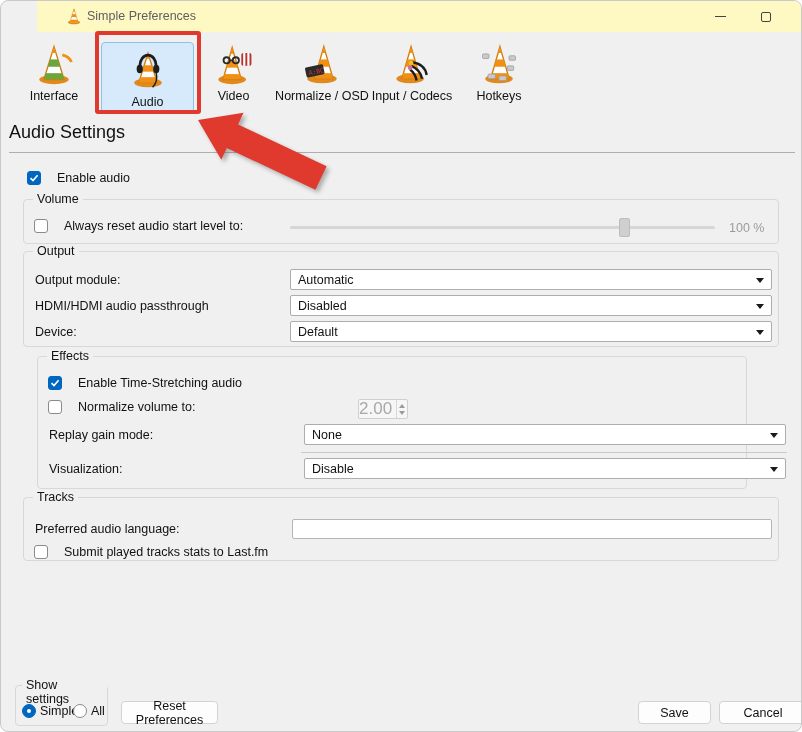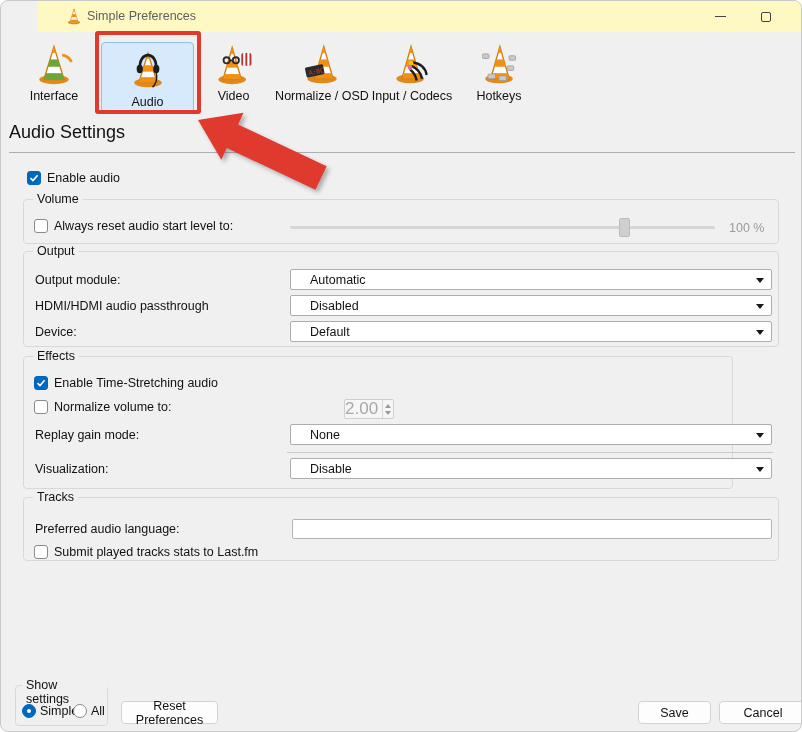--- a/index.html
+++ b/index.html
@@ -30,29 +30,29 @@
   .anno-arrow{position:absolute;left:0;top:0;z-index:41;pointer-events:none;
               filter:drop-shadow(3px 3px 2px rgba(90,90,90,.45));}
   
   .page-heading{position:absolute;left:8px;top:121px;font-size:18px;font-weight:500;color:#101010;}
   .heading-rule{position:absolute;left:8px;top:151px;width:786px;height:1px;background:#aeaeae;}
   
   .chk{width:14px;height:14px;border:1px solid #8a8a8a;border-radius:3px;background:#fff;flex:0 0 auto;
        display:inline-flex;align-items:center;justify-content:center;}
   .chk.checked{background:#0067c0;border-color:#0067c0;}
   .chk svg{display:block;}
-  .chk-row{position:absolute;display:flex;align-items:center;gap:6px;font-size:12.5px;color:#111;}
+  .chk-row{position:absolute;display:flex;align-items:center;gap:16px;font-size:12.5px;color:#111;}
   .radio{width:14px;height:14px;border-radius:50%;border:1px solid #8a8a8a;background:#fff;flex:0 0 auto;position:relative;}
   .radio.checked{background:#0067c0;border-color:#0067c0;}
   .radio.checked::after{content:"";position:absolute;left:4px;top:4px;width:4px;height:4px;border-radius:50%;background:#fff;}
   .groupbox{position:absolute;border:1px solid #d8d8d8;border-radius:4px;}
   .groupbox .gtitle{position:absolute;top:-8px;left:9px;background:#f0f0f0;padding:0 4px;font-size:12.5px;color:#111;}
   .glabel{position:absolute;font-size:12.5px;color:#111;white-space:nowrap;}
   .dropdown{position:absolute;height:21px;background:#fff;border:1px solid #adadad;border-radius:2px;
-            font-size:12.5px;color:#111;display:flex;align-items:center;padding:0 20px 0 19px;}
+            font-size:12.5px;color:#111;display:flex;align-items:center;padding:0 20px 0 7px;}
   .dropdown .dd-arrow{position:absolute;right:7px;top:8px;width:0;height:0;
             border-left:4px solid transparent;border-right:4px solid transparent;border-top:5px solid #1a1a1a;}
   .textinput{position:absolute;height:20px;background:#fff;border:1px solid #b5b5b5;border-radius:2px;
              font-size:12.5px;padding:0 6px;color:#111;font-family:"Liberation Sans",sans-serif;}
   
   .slider{position:absolute;}
   .slider .track{position:absolute;left:0;right:0;top:8px;height:3px;background:#d6d6d6;border-radius:2px;}
   .slider .handle{position:absolute;top:0;width:11px;height:19px;background:#cfcfcf;border:1px solid #bdbdbd;border-radius:2px;}
   .dim-text{color:#9b9b9b;}
   
@@ -280,21 +280,21 @@
       <span class="dd-arrow"></span>
     </div>
 
     <span class="glabel" style="left:11px;top:73px;">Device:</span>
     <div class="dropdown" style="left:266px;top:69px;width:482px;">
       <span>Default</span>
       <span class="dd-arrow"></span>
     </div>
   </div>
 
-  <div class="groupbox" style="left:22px;top:355px;width:710px;height:133px;text-decoration:underline;">
+  <div class="groupbox" style="left:36px;top:355px;width:710px;height:133px;text-decoration:underline;">
     <span class="gtitle">Effects</span>
 
     <div class="chk-row" style="left:10px;top:19px;">
       <span class="chk checked">
         <svg width="10" height="10" viewBox="0 0 10 10">
             <path d="M1.5,5.2 4,7.6 8.6,2.2" fill="none" stroke="#fff" stroke-width="1.6"></path>
           </svg>
       </span>
       <span>Enable Time-Stretching audio</span>
     </div>

